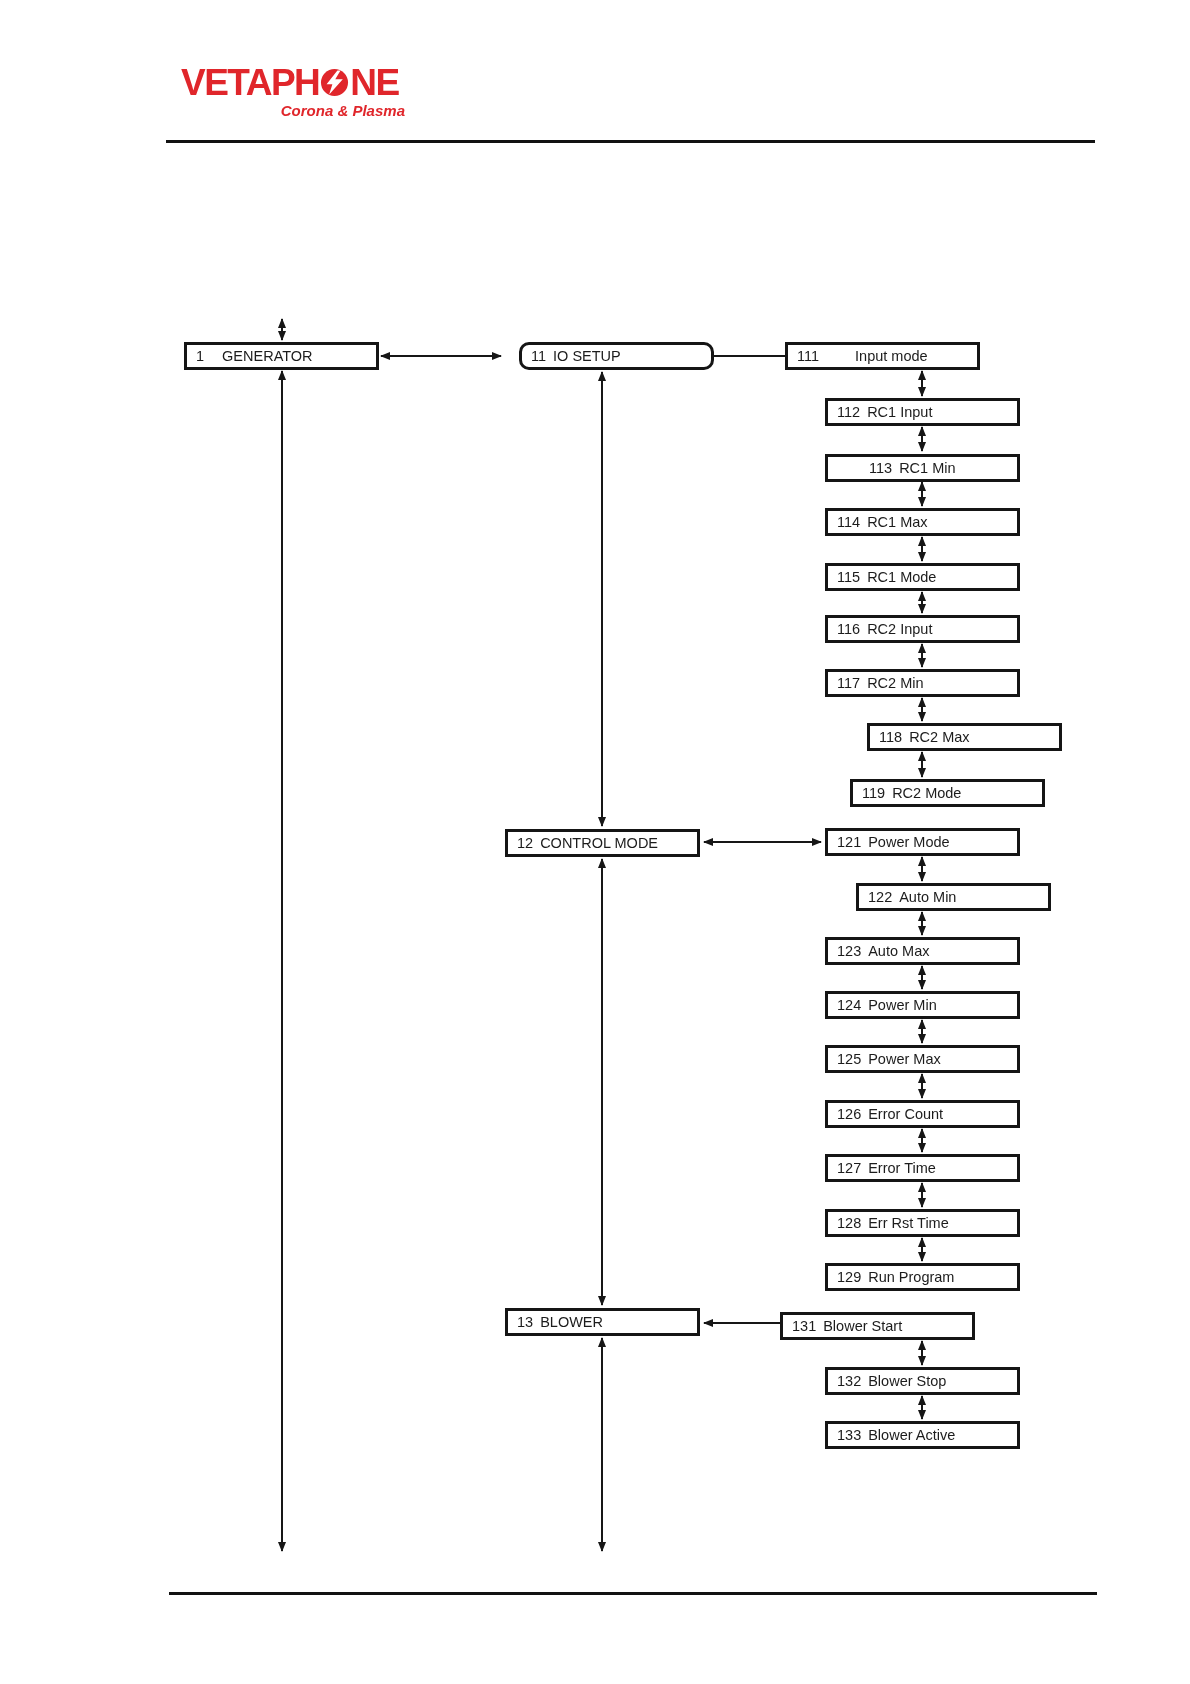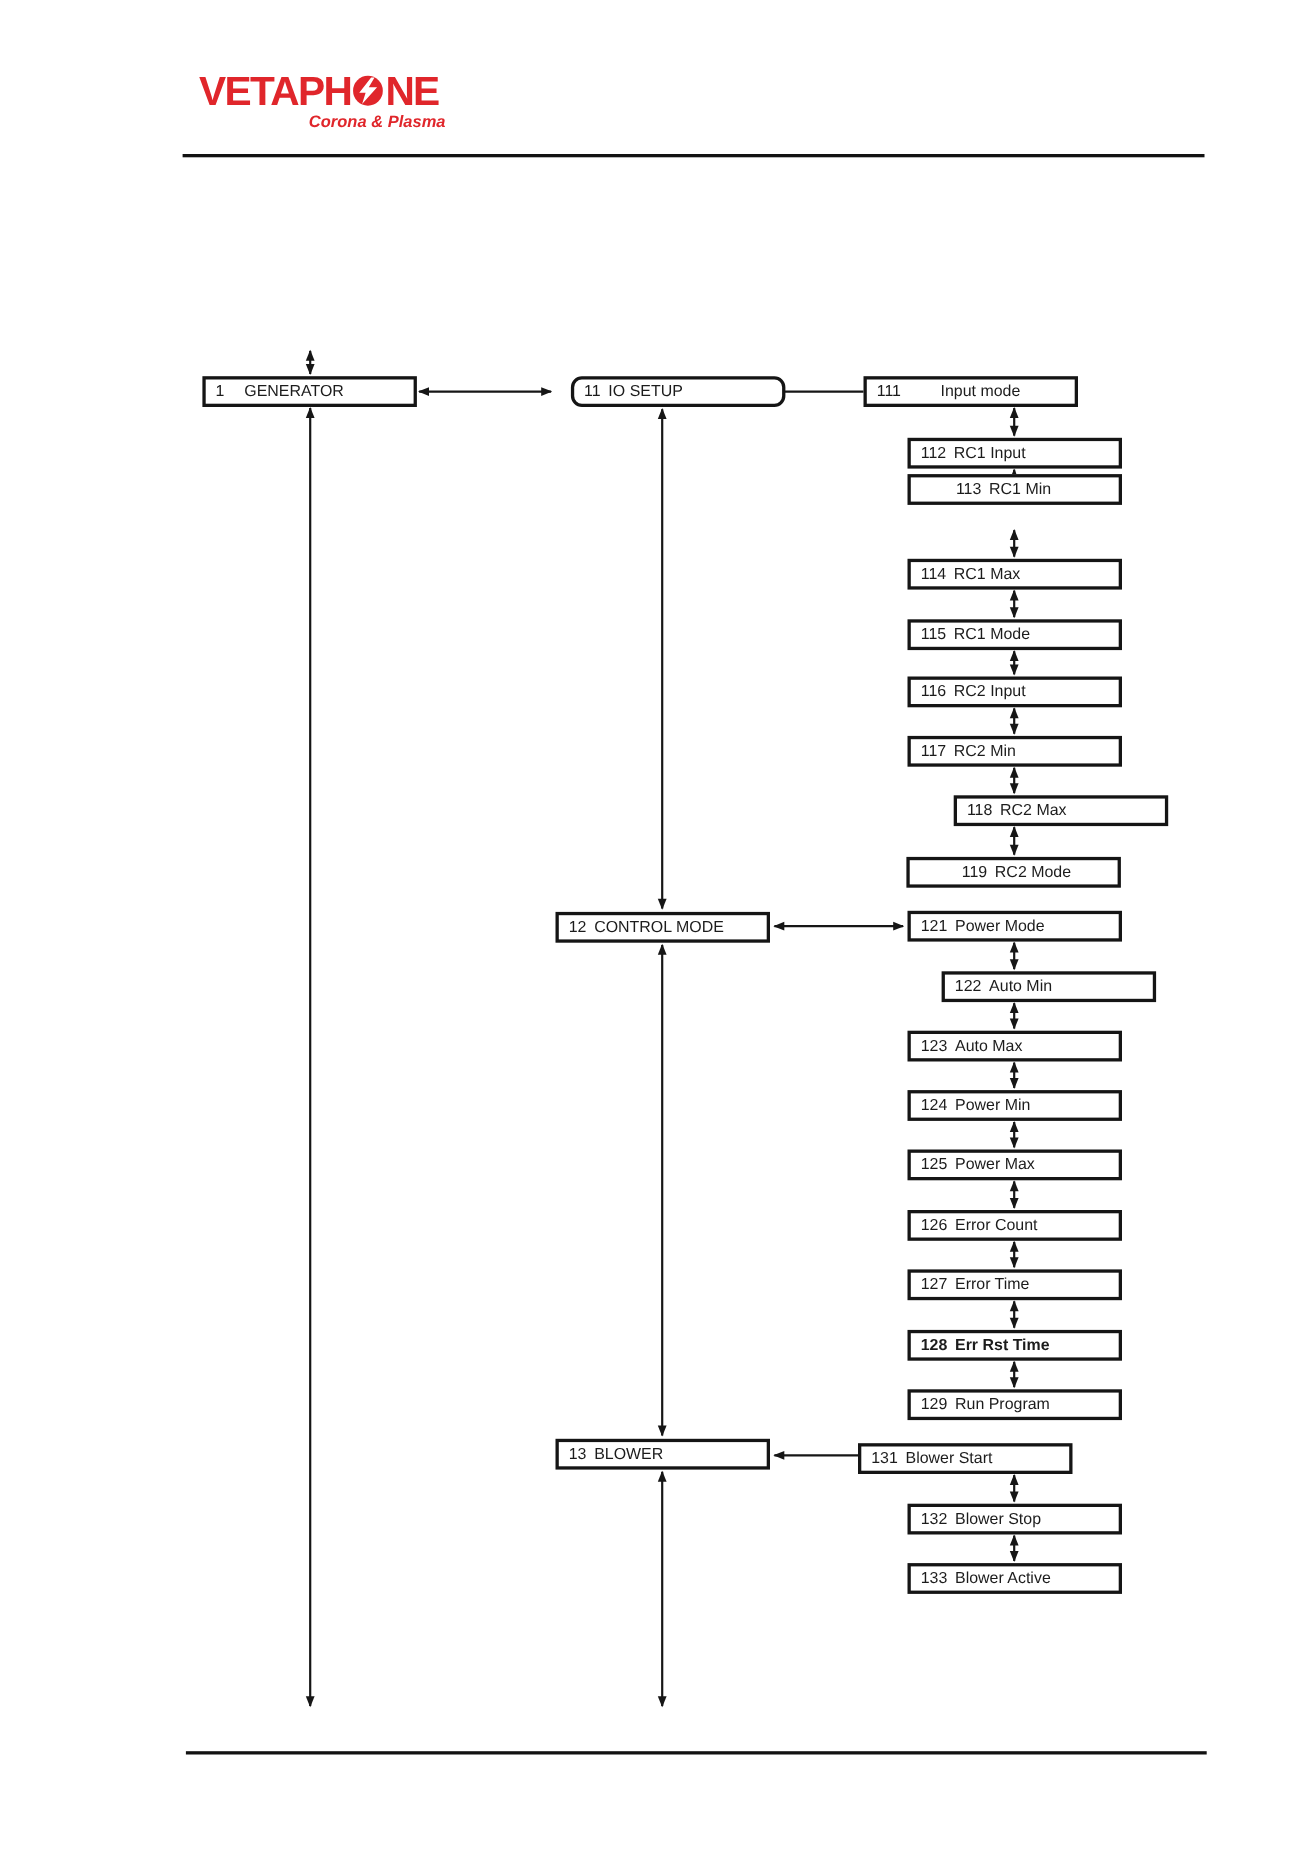--- a/index.html
+++ b/index.html
@@ -105,21 +105,21 @@
   </div>
 
   <div class="box" style="left:785px;top:342px;gap:29px;">
     <span class="num">111</span>
     <span class="lbl">Input mode</span>
   </div>
   <div class="box" style="left:825px;top:398px;">
     <span class="num">112</span>
     <span class="lbl">RC1 Input</span>
   </div>
-  <div class="box" style="left:825px;top:431px;padding-left:41px;">
+  <div class="box" style="left:825px;top:454px;padding-left:41px;">
     <span class="num">113</span>
     <span class="lbl">RC1 Min</span>
   </div>
   <div class="box" style="left:825px;top:508px;">
     <span class="num">114</span>
     <span class="lbl">RC1 Max</span>
   </div>
   <div class="box" style="left:825px;top:563px;">
     <span class="num">115</span>
     <span class="lbl">RC1 Mode</span>
@@ -129,21 +129,21 @@
     <span class="lbl">RC2 Input</span>
   </div>
   <div class="box" style="left:825px;top:669px;">
     <span class="num">117</span>
     <span class="lbl">RC2 Min</span>
   </div>
   <div class="box" style="left:867px;top:723px;">
     <span class="num">118</span>
     <span class="lbl">RC2 Max</span>
   </div>
-  <div class="box" style="left:824px;top:779px;justify-content:center;">
+  <div class="box" style="left:850px;top:779px;">
     <span class="num">119</span>
     <span class="lbl">RC2 Mode</span>
   </div>
 
   <div class="box" style="left:825px;top:828px;">
     <span class="num">121</span>
     <span class="lbl">Power Mode</span>
   </div>
   <div class="box" style="left:856px;top:883px;">
     <span class="num">122</span>
@@ -162,21 +162,21 @@
     <span class="lbl">Power Max</span>
   </div>
   <div class="box" style="left:825px;top:1100px;">
     <span class="num">126</span>
     <span class="lbl">Error Count</span>
   </div>
   <div class="box" style="left:825px;top:1154px;">
     <span class="num">127</span>
     <span class="lbl">Error Time</span>
   </div>
-  <div class="box" style="left:825px;top:1209px;font-weight:bold;">
+  <div class="box" style="left:825px;top:1209px;">
     <span class="num">128</span>
     <span class="lbl">Err Rst Time</span>
   </div>
   <div class="box" style="left:825px;top:1263px;">
     <span class="num">129</span>
     <span class="lbl">Run Program</span>
   </div>
 
   <div class="box" style="left:780px;top:1312px;">
     <span class="num">131</span>

